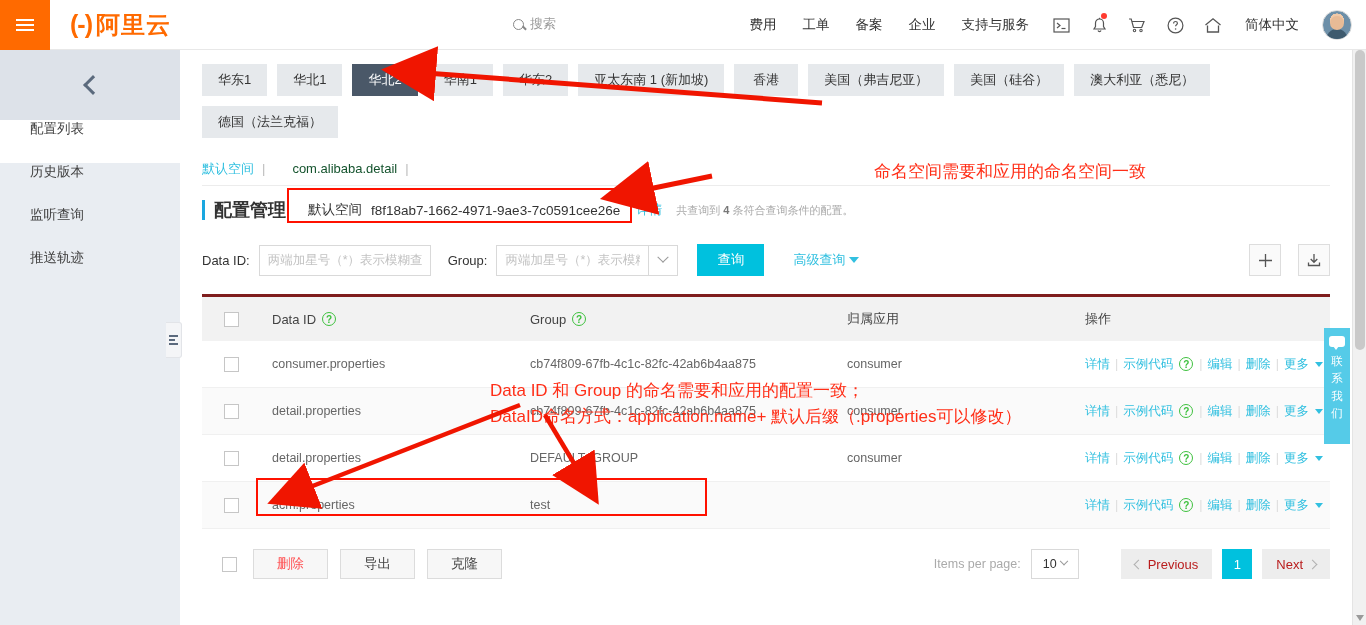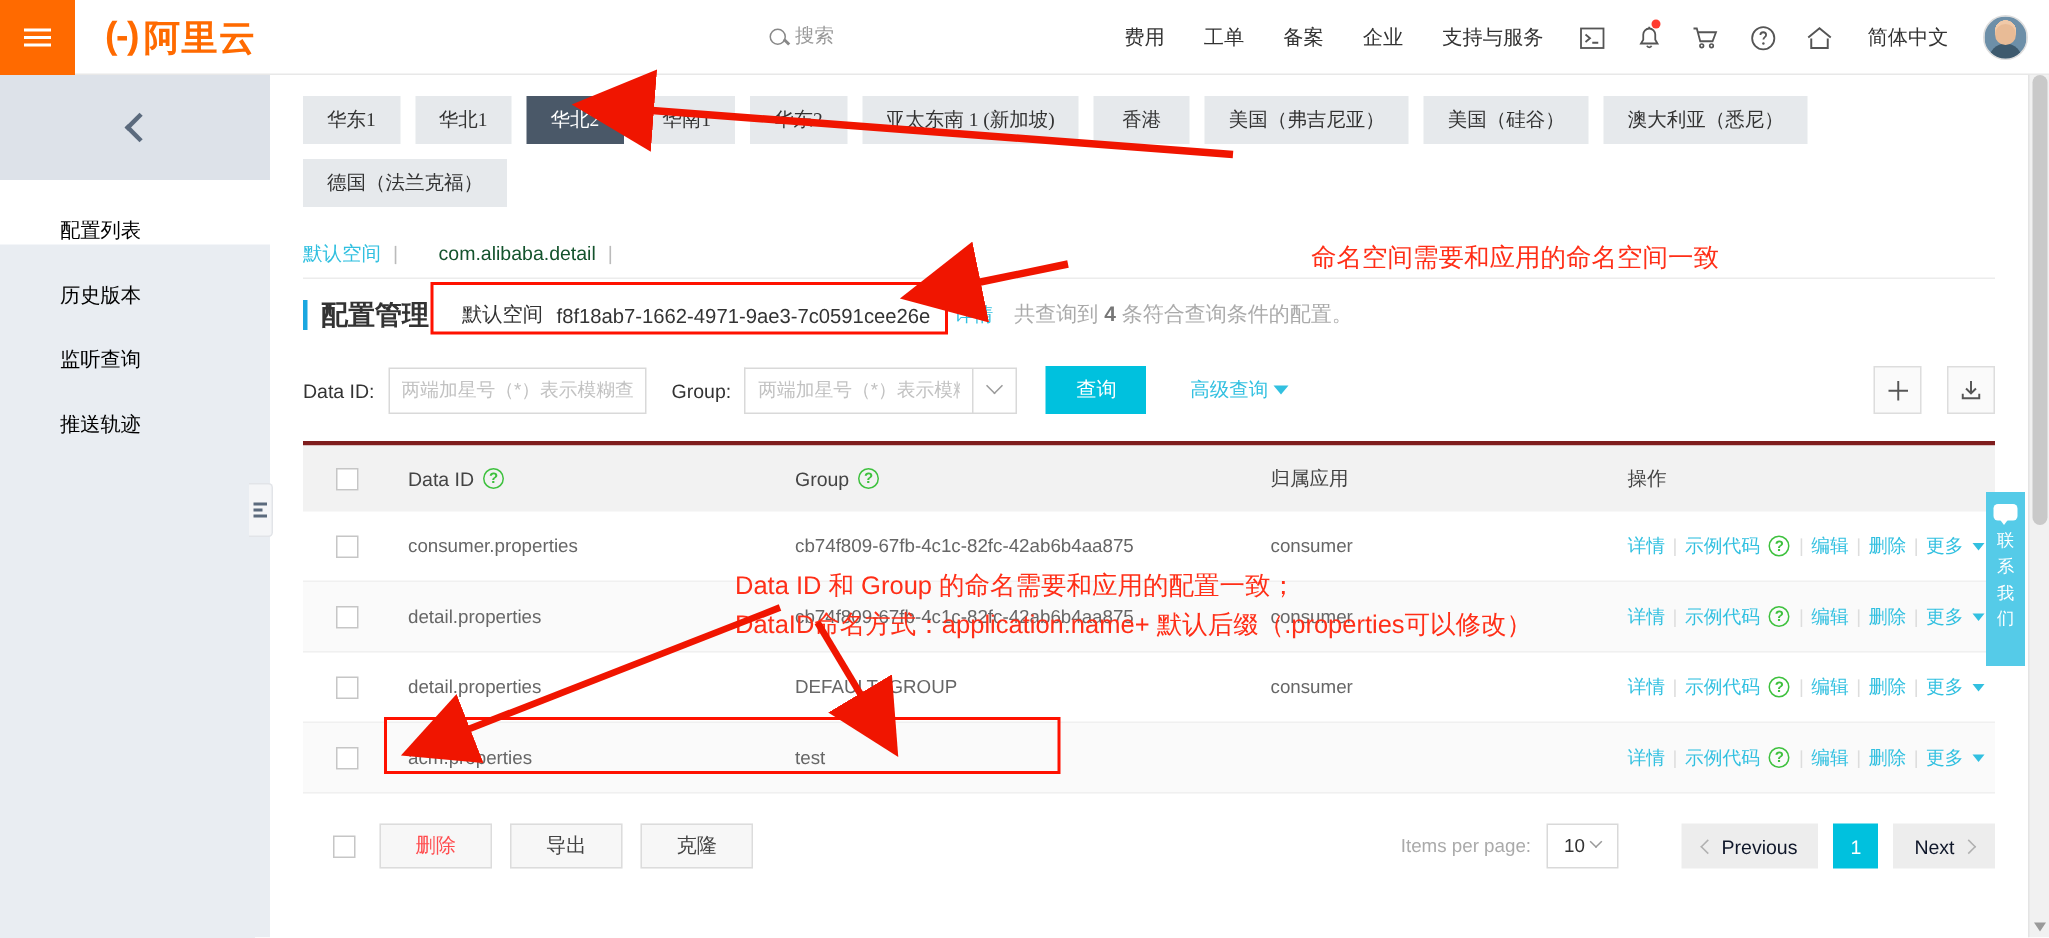--- a/index.html
+++ b/index.html
@@ -82,22 +82,22 @@
   }
   .sb-collapse {
     height: 70px; background: #dde2e9; display:flex; align-items:center; justify-content:center;
     cursor: pointer;
   }
   .chev-left {
     width: 14px; height: 14px; border-left: 3px solid #5b6a7d; border-bottom: 3px solid #5b6a7d;
     transform: rotate(45deg); margin-left: 5px;
   }
   .sb-item {
-    height: 43px; display: flex; align-items: flex-end; padding-left: 40px;
-    font-size: 13.5px; color: #000000; cursor: pointer;
+    height: 43px; display: flex; align-items: flex-start; padding-left: 30px;
+    font-size: 13.5px; color: #404040; cursor: pointer;
   }
   .sb-item.active { background: #fff; }
 
   .sb-handle {
     position: absolute; left: 166px; top: 322px; width: 16px; height: 36px;
     background: #f4f5f7; border: 1px solid #e2e4e8; border-left: none;
     border-radius: 0 3px 3px 0; display: flex; align-items: center; justify-content: center;
     cursor: pointer; z-index: 5;
   }
   .sb-handle .bars { width: 9px; }
@@ -109,21 +109,21 @@
   
   .main {
     position: absolute; left: 180px; top: 50px; width: 1172px; height: 575px;
     background: #fff; overflow: hidden;
   }
   .region-bar { padding: 14px 20px 6px 22px; }
   .region-row { display: flex; flex-wrap: wrap; gap: 10px; }
   .region-tab {
     height: 32px; min-width: 64px; padding: 0 16px; background: #e6e9ec;
     color: #333; font-size: 13px; display: flex; align-items: center; justify-content: center;
-    cursor: pointer; white-space: nowrap; font-family: Liberation Serif, serif;
+    cursor: pointer; white-space: nowrap;
   }
   .region-tab.active { background: #4a5868; color: #fff; }
 
   .breadcrumb {
     margin: 12px 22px 0 22px; height: 30px; display: flex; align-items: center;
     gap: 8px; font-size: 13px; border-bottom: 1px solid #ececec; padding-bottom: 4px;
   }
   .bc-link { color: #32c0e0; cursor: pointer; }
   .bc-sep { color: #bbb; }
   .bc-text { color: #14532d; margin-left: 19px; }
@@ -132,21 +132,21 @@
     margin: 12px 22px 0 22px; display: flex; align-items: center; gap: 0px;
     position: relative;
   }
   .ns-bar { width: 3px; height: 20px; background: #1aa7e0; margin-right: 9px; }
   .ns-title { font-size: 18px; font-weight: bold; color: #333; }
   .ns-box {
     margin-left: 22px; font-size: 13.5px; color: #333; display: flex; gap: 9px;
     align-items: center;
   }
   .ns-detail { color: #32c0e0; margin-left: 16px; font-size: 13px; cursor: pointer; }
-  .ns-count { color: #aaa; font-size: 14px; margin-left: 14px; }
+  .ns-count { color: #aaa; font-size: 11px; margin-left: 14px; }
   .ns-count b { color: #777; }
 
   
   .filter-row {
     margin: 22px 22px 0 22px; display: flex; align-items: center; gap: 9px;
     position: relative;
   }
   .f-label { font-size: 13px; color: #333; }
   .f-input {
     width: 172px; height: 31px; border: 1px solid #d9d9d9; background: #fff;
@@ -226,21 +226,21 @@
   .gbtn.danger { color: #ff4d4f; }
   .pager { position: absolute; right: 0; display: flex; align-items: center; gap: 10px; }
   .ipp-label { font-size: 12.5px; color: #aaa; }
   .ipp-sel {
     width: 48px; height: 30px; border: 1px solid #d9d9d9; background: #fff;
     display: flex; align-items: center; justify-content: center; gap: 4px;
     font-size: 12.5px; color: #333; cursor: pointer;
   }
   .ipp-sel .caret-dn { width:6px;height:6px;border-width:1.4px; }
   .pg {
-    height: 30px; background: #ededed; color: #0f172a; font-size: 13px;
+    height: 30px; background: #ededed; color: #b91c1c; font-size: 13px;
     display: flex; align-items: center; justify-content: center; gap: 6px;
     padding: 0 14px; cursor: pointer;
   }
   .pg.num { background: #00c1de; color: #fff; width: 30px; padding: 0; }
   .pg .cl { width:7px;height:7px;border-left:1.6px solid #b0b0b0;border-bottom:1.6px solid #b0b0b0;transform:rotate(45deg); }
   .pg .cr { width:7px;height:7px;border-right:1.6px solid #b0b0b0;border-top:1.6px solid #b0b0b0;transform:rotate(45deg); }
 
   
   .vscroll {
     position: absolute; right: 0; top: 50px; width: 14px; height: 575px; background: #f1f1f1;

